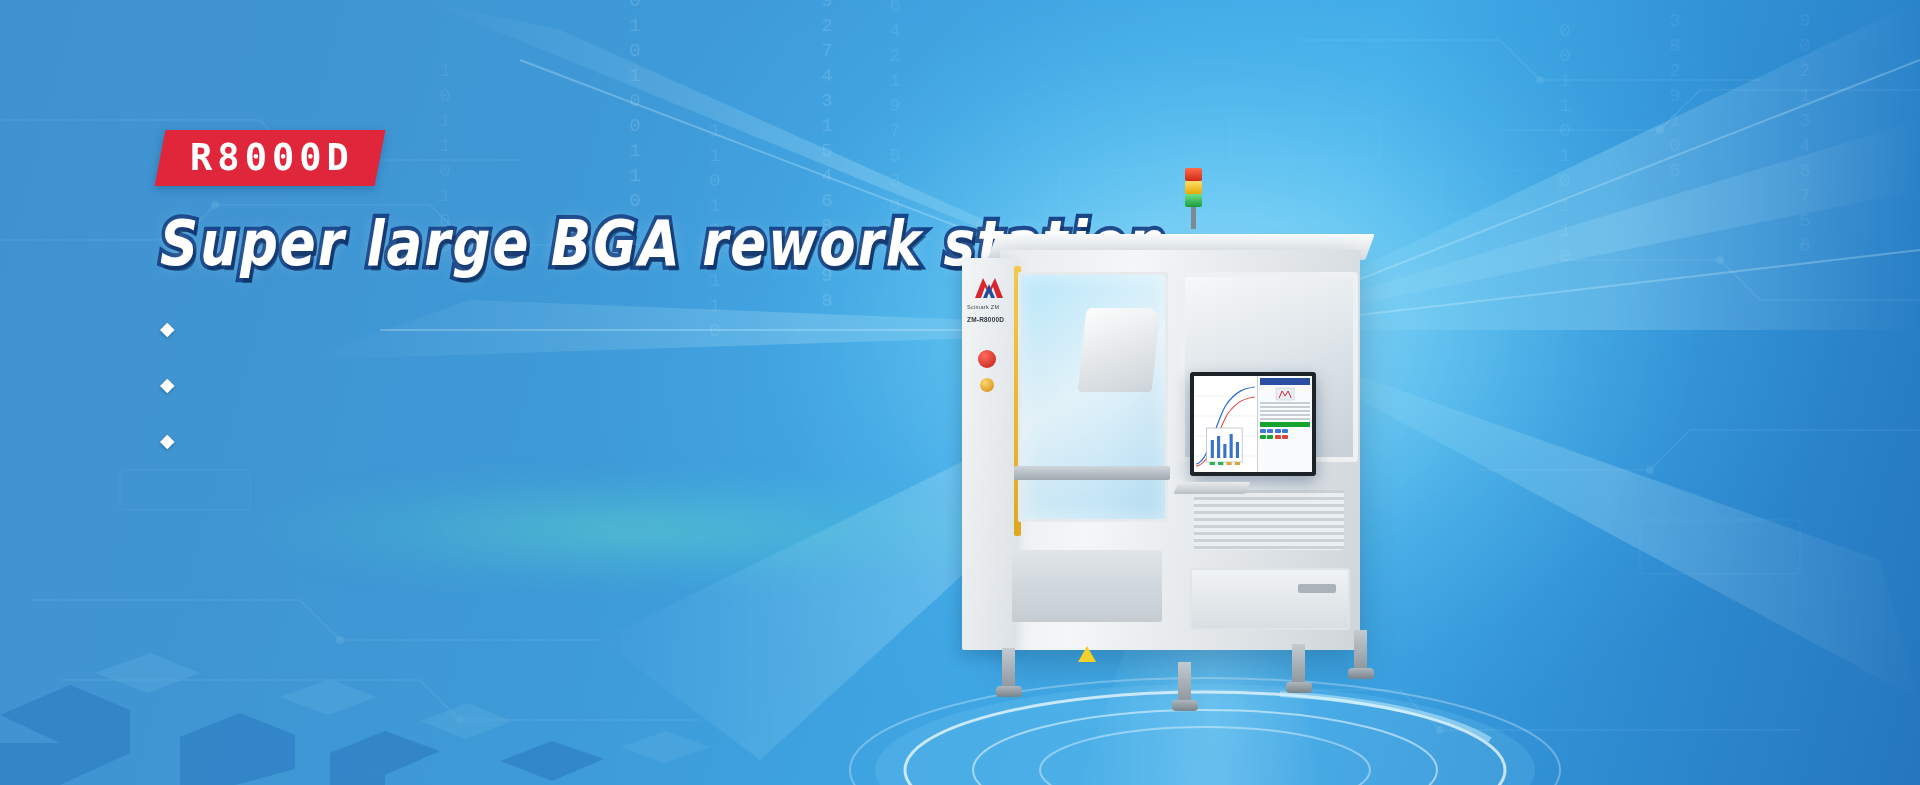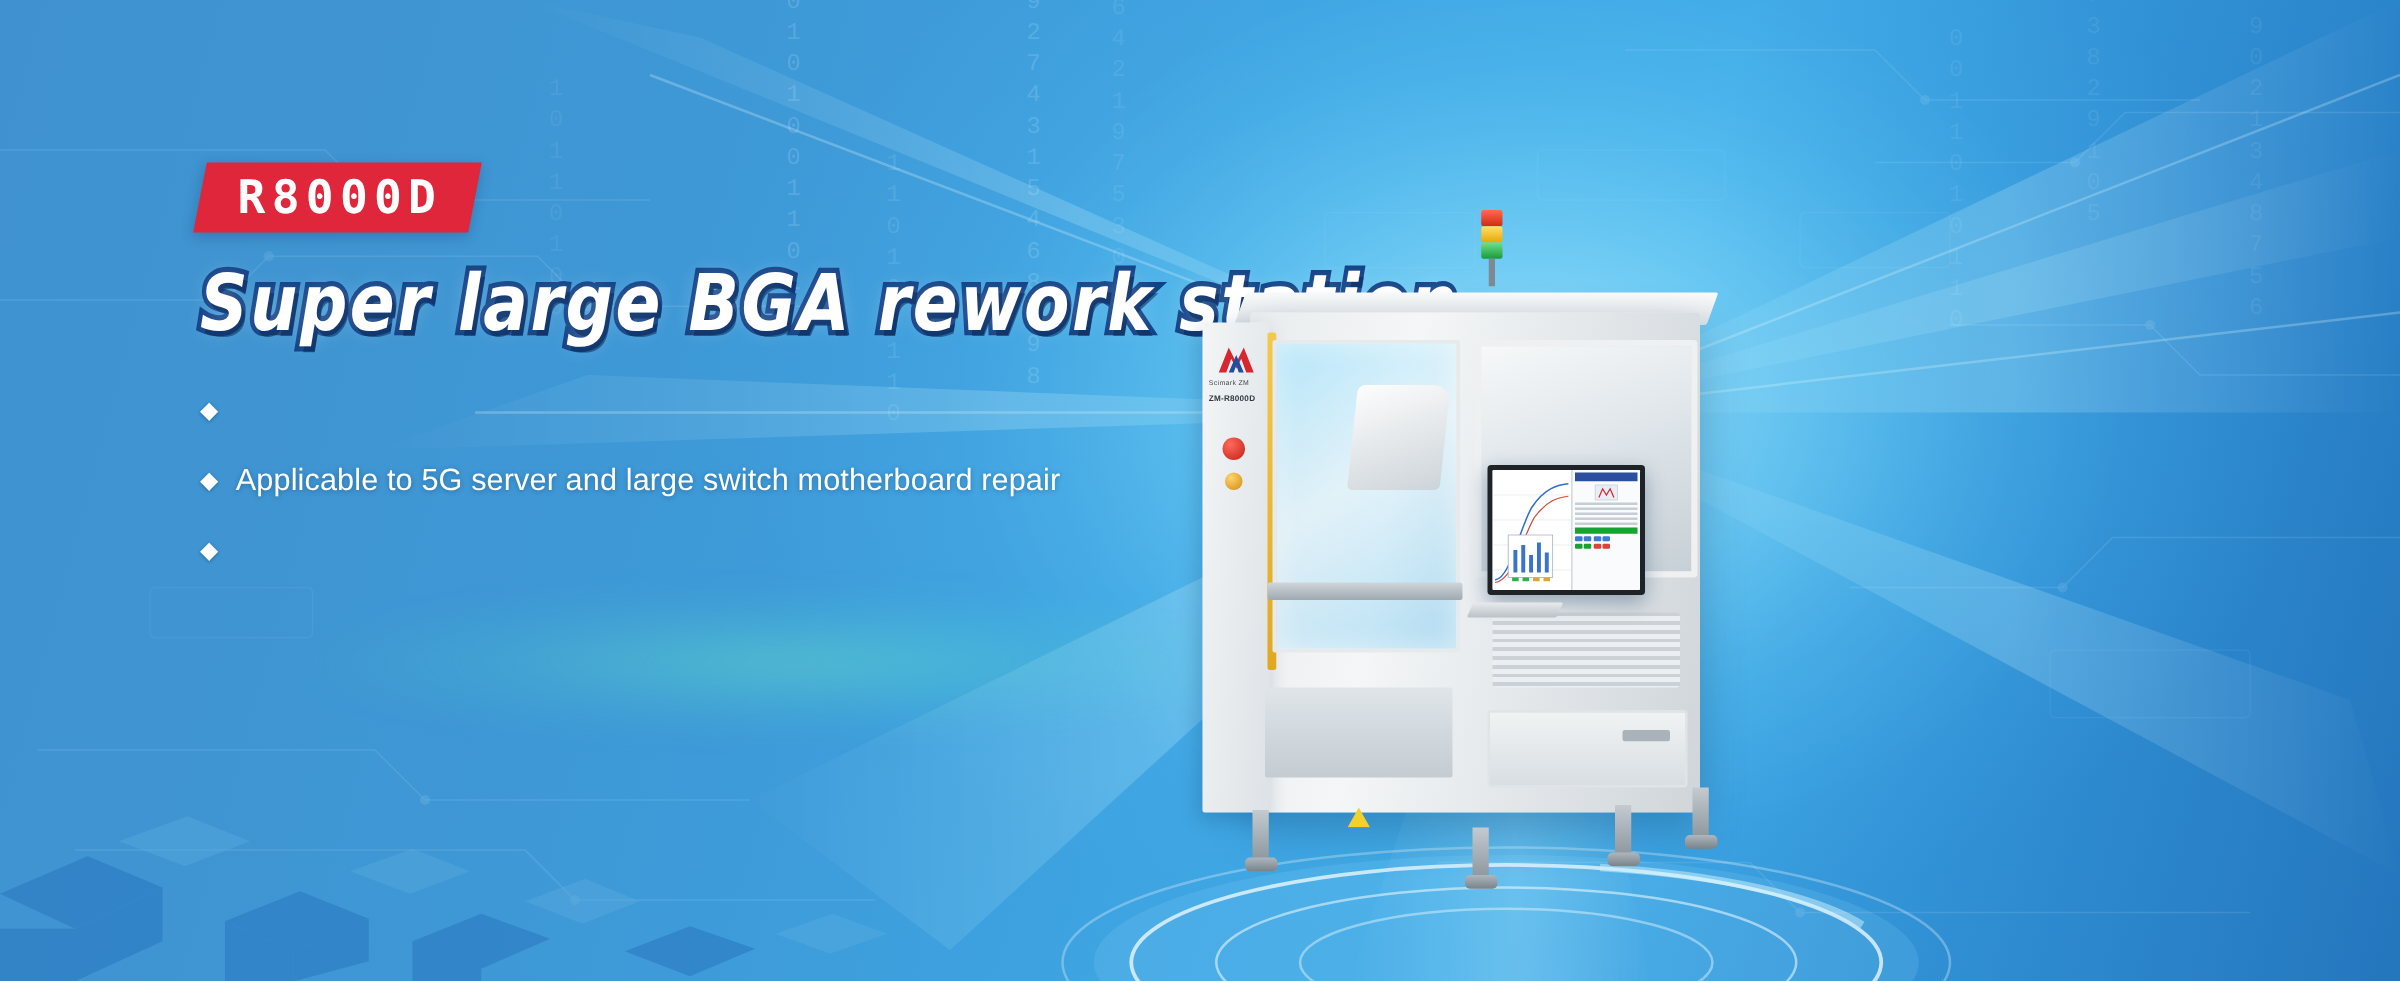--- a/index.html
+++ b/index.html
@@ -321,21 +321,20 @@
     </div>
 
     <div class="headline">Super large BGA rework station</div>
 
     <div class="bullets">
       <div class="bullet">
         <span class="bullet-mark">◆</span>
       </div>
       <div class="bullet">
         <span class="bullet-mark">◆</span>
-        <span class="bullet-text">Applicable to 5G server and large switch motherboard repair</span>
       </div>
       <div class="bullet">
         <span class="bullet-mark">◆</span>
       </div>
     </div>
   </div>
 
   <div class="machine-stage">
 
     <svg class="floor-rings" viewBox="0 0 790 250">

